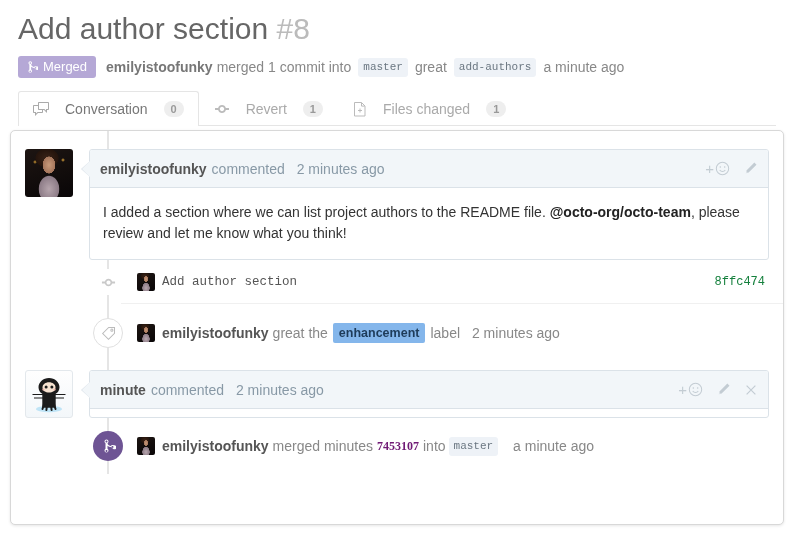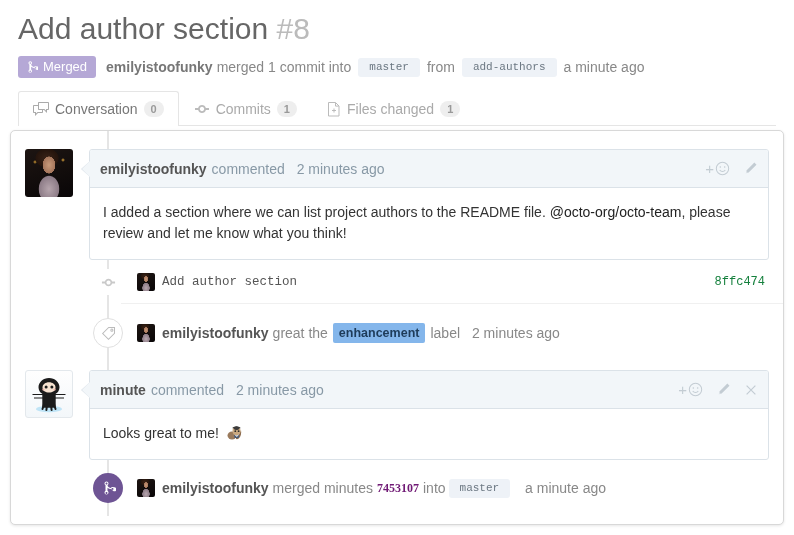--- a/index.html
+++ b/index.html
@@ -48,40 +48,40 @@
     line-height: 14px;
   }
   .state-badge svg { display: block; }
   .meta-user { color: #777777; font-weight: bold; }
   .meta-txt { margin: 0 4px; }
   .branch {
     display: inline-block;
     background: #eef2f7;
     color: #6b7782;
     border-radius: 3px;
-    padding: 2px 11px;
+    padding: 2px 5px;
     font-family: "Liberation Mono", monospace;
     font-size: 11px;
     margin: 0 3px;
     line-height: 15px;
   }
 
   
   .tabs {
     display: flex;
     align-items: flex-end;
     margin: 14px 0 0 18px;
     height: 34px;
     border-bottom: 1px solid #e5e5e5;
     width: 758px;
   }
   .tab {
     display: flex;
     align-items: center;
-    gap: 6px;
+    gap: 16px;
     height: 34px;
     padding: 0 14px;
     font-size: 14px;
     color: #aaaaaa;
     border: 1px solid transparent;
     border-bottom: none;
     border-radius: 3px 3px 0 0;
     position: relative;
   }
   .tab.active {
@@ -216,21 +216,21 @@
   .hdr-actions svg { display: block; }
   .plus-emoji { display: flex; align-items: center; gap: 1px; }
   .plus-emoji .plus { font-size: 15px; color: #c3ccd3; line-height: 14px; }
 
   .bubble-body {
     padding: 14px 13px 15px 13px;
     font-size: 14px;
     line-height: 21px;
     color: #333333;
   }
-  .bubble-body b { font-weight: normal; color: #222222; }
+  .bubble-body b { font-weight: bold; color: #222222; }
   .shipit {
     display: inline-block;
     width: 20px; height: 18px;
     vertical-align: -4px;
     margin-left: 2px;
   }
 
   
   .event-row {
     position: relative;
@@ -354,42 +354,42 @@
       <span>
         <svg width="12" height="14" viewBox="0 0 12 16" fill="#ffffff" aria-hidden="true">
           <path d="M10 7c-.73 0-1.38.41-1.73 1.02C7.22 7.77 5.23 7.14 5 5.14 5.58 4.8 6 4.2 6 3.5 6 2.4 5.1 1.5 4 1.5S2 2.4 2 3.5c0 .74.4 1.37 1 1.72v5.56c-.6.35-1 .98-1 1.72 0 1.1.9 2 2 2s2-.9 2-2c0-.73-.4-1.36-1-1.71V7.63c.95.82 2.06 1.21 3.12 1.46.56.13 1.1.23 1.52.43.08.04.16.09.23.14.06.47.29.89.63 1.18.39.33.89.51 1.5.51 1.1 0 2-.9 2-2s-.9-2-2-2zM4 14c-.55 0-1-.45-1-1s.45-1 1-1 1 .45 1 1-.45 1-1 1zm0-11.5c.55 0 1 .45 1 1s-.45 1-1 1-1-.45-1-1 .45-1 1-1zM10 10c-.55 0-1-.45-1-1s.45-1 1-1 1 .45 1 1-.45 1-1 1z"></path>
         </svg>
       </span>
       <span>Merged</span>
     </span>
     <span class="meta-user">emilyistoofunky</span>
     <span class="meta-txt">merged 1 commit into</span>
     <span class="branch">master</span>
-    <span class="meta-txt">from</span>
+    <span class="meta-txt">great</span>
     <span class="branch">add-authors</span>
     <span class="meta-txt">a minute ago</span>
   </div>
 
   <div class="tabs">
     <div class="tab active">
       <span>
         <svg width="16" height="16" viewBox="0 0 16 16" fill="#aaaaaa" aria-hidden="true">
           <path d="M15 1H6c-.55 0-1 .45-1 1v2H1c-.55 0-1 .45-1 1v6c0 .55.45 1 1 1h1v3l3-3h4c.55 0 1-.45 1-1V9h1l3 3V9h1c.55 0 1-.45 1-1V2c0-.55-.45-1-1-1zM9 11H4.5L3 12.5V11H1V5h4v3c0 .55.45 1 1 1h3v2zm6-3h-2v1.5L11.5 8H6V2h9v6z"></path>
         </svg>
       </span>
       <span>Conversation</span>
       <span class="counter">0</span>
     </div>
     <div class="tab">
       <span>
         <svg width="16" height="16" viewBox="0 0 14 16" fill="#bbbbbb" aria-hidden="true">
           <path d="M10.86 7c-.45-1.72-2-3-3.86-3-1.86 0-3.41 1.28-3.86 3H0v2h3.14c.45 1.72 2 3 3.86 3 1.86 0 3.41-1.28 3.86-3H14V7h-3.14zM7 10.2c-1.22 0-2.2-.98-2.2-2.2 0-1.22.98-2.2 2.2-2.2 1.22 0 2.2.98 2.2 2.2 0 1.22-.98 2.2-2.2 2.2z"></path>
         </svg>
       </span>
-      <span>Commits</span>
+      <span>Revert</span>
       <span class="counter">1</span>
     </div>
     <div class="tab">
       <span>
         <svg width="14" height="16" viewBox="0 0 12 16" fill="none" stroke="#bbbbbb" stroke-width="1" aria-hidden="true">
           <path d="M.5 1.5h7l3.5 3.5v10h-10.5z"></path>
           <path d="M7.5 1.7v3.4h3.2"></path>
           <path d="M6 7.5v4M4 9.5h4"></path>
         </svg>
       </span>
@@ -504,36 +504,20 @@
                   <path d="M12.1 1.6l2.3 2.3-8.4 8.4-3 .7.7-3 8.4-8.4zm-8.6 9.2l-.4 1.7 1.7-.4-1.3-1.3z"></path>
                 </svg>
               </span>
               <span class="act">
                 <svg width="14" height="14" viewBox="0 0 16 16" stroke="#c3ccd3" stroke-width="1.4" aria-hidden="true">
                   <path d="M3 3l10 10M13 3L3 13"></path>
                 </svg>
               </span>
             </span>
           </div>
-          <div class="bubble-body">
-            <span>Looks great to me!</span>
-            <span class="shipit">
-              <svg width="20" height="18" viewBox="0 0 20 18" aria-hidden="true">
-                <ellipse cx="7" cy="11.5" rx="4.5" ry="4" fill="#9a7a5c"></ellipse>
-                <path d="M11 13c2-1 4-4 5-7 .6 3.3-.2 6.6-2 8.3-1 .9-2.2 1-3 .7z" fill="#8a6a4d"></path>
-                <ellipse cx="11.5" cy="7" rx="4" ry="4.2" fill="#caa87f"></ellipse>
-                <path d="M7.4 4.2c0-.9 1.8-1.7 4.1-1.7s4.1.8 4.1 1.7H7.4z" fill="#3b3b3b"></path>
-                <ellipse cx="11.5" cy="4.2" rx="2.6" ry="1.9" fill="#3b3b3b"></ellipse>
-                <circle cx="10.3" cy="7.2" r="0.9" fill="#2b2b2b"></circle>
-                <circle cx="13.6" cy="7.2" r="0.9" fill="#2b2b2b"></circle>
-                <path d="M9 10.5c1.8 1.2 3.6 1.2 5.3 0l-.6 3.5H9.6z" fill="#4a5a74"></path>
-                <path d="M9.2 10.6L11.8 13l2.4-2.4-2.4 1z" fill="#e8e8e8"></path>
-              </svg>
-            </span>
-          </div>
         </div>
       </div>
 
       <div class="event-row" style="height:56px;">
         <span class="node merge">
           <svg width="15" height="16" viewBox="0 0 12 16" fill="#ffffff" aria-hidden="true">
             <path d="M10 7c-.73 0-1.38.41-1.73 1.02C7.22 7.77 5.23 7.14 5 5.14 5.58 4.8 6 4.2 6 3.5 6 2.4 5.1 1.5 4 1.5S2 2.4 2 3.5c0 .74.4 1.37 1 1.72v5.56c-.6.35-1 .98-1 1.72 0 1.1.9 2 2 2s2-.9 2-2c0-.73-.4-1.36-1-1.71V7.63c.95.82 2.06 1.21 3.12 1.46.56.13 1.1.23 1.52.43.08.04.16.09.23.14.06.47.29.89.63 1.18.39.33.89.51 1.5.51 1.1 0 2-.9 2-2s-.9-2-2-2zM4 14c-.55 0-1-.45-1-1s.45-1 1-1 1 .45 1 1-.45 1-1 1zm0-11.5c.55 0 1 .45 1 1s-.45 1-1 1-1-.45-1-1 .45-1 1-1zM10 10c-.55 0-1-.45-1-1s.45-1 1-1 1 .45 1 1-.45 1-1 1z"></path>
           </svg>
         </span>
         <span class="event-content">

